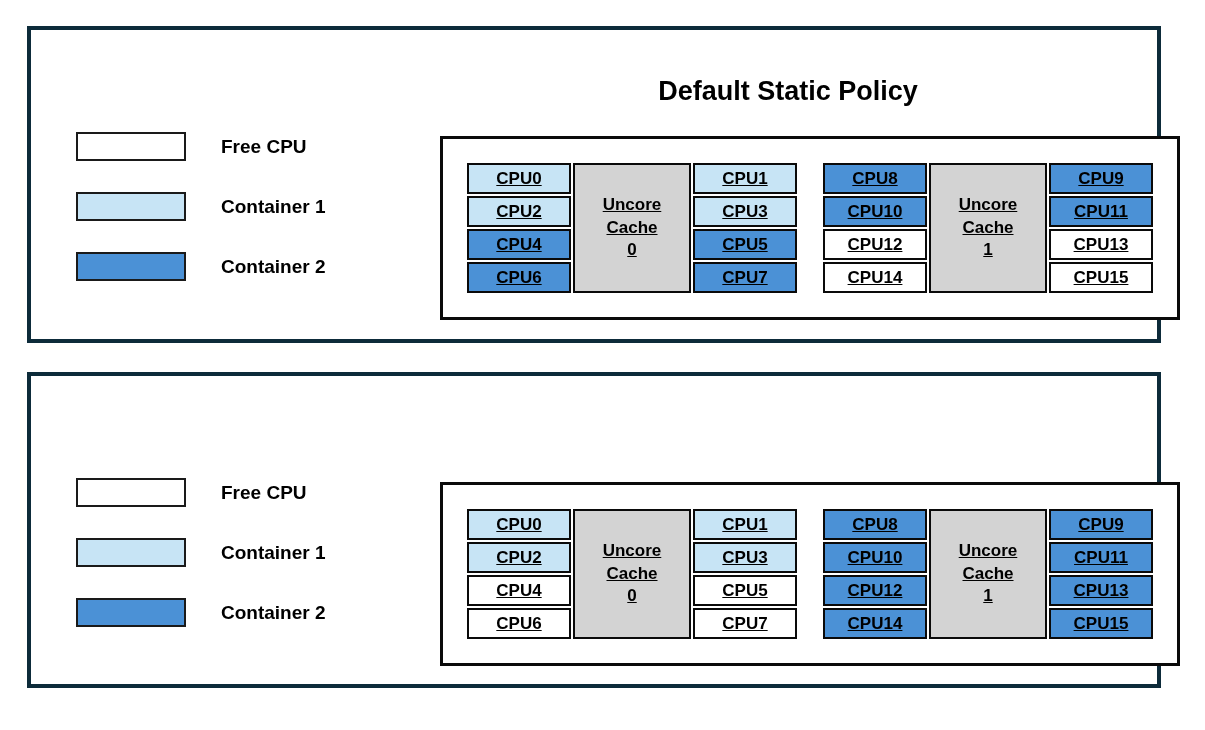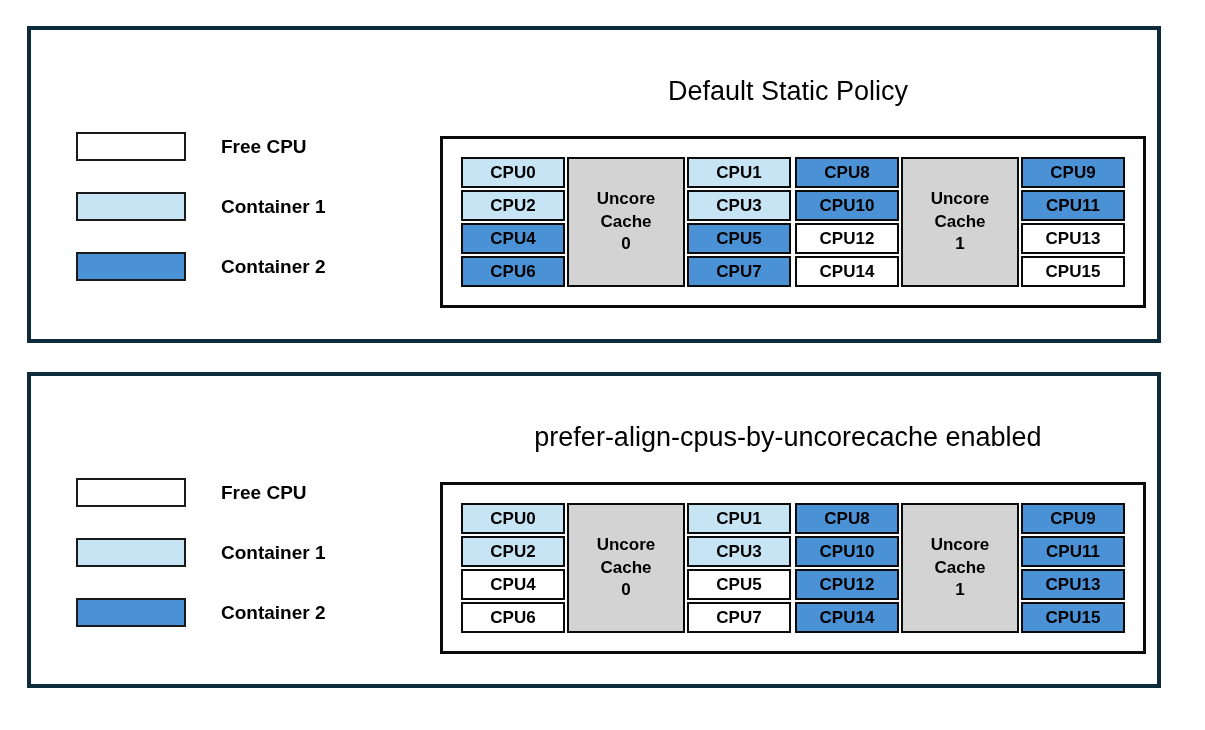--- a/index.html
+++ b/index.html
@@ -10,38 +10,38 @@
   }
   .panel {
     position: absolute; left: 27px; width: 1134px; height: 317px;
     border: 4px solid #0d2b3a; background: #ffffff;
   }
   .panel.p1 { top: 26px; }
   .panel.p2 { top: 372px; height: 316px; }
 
   .panel-title {
     position: absolute; left: 409px; width: 696px; top: 46px;
-    text-align: center; font-size: 27px; font-weight: normal; color: #000;
+    text-align: center; font-size: 27px; font-weight: bold; color: #000;
     letter-spacing: 0px; white-space: nowrap;
   }
 
   .legend { position: absolute; left: 45px; top: 102px; }
   .legend-item { display: flex; align-items: center; margin-bottom: 31px; height: 29px; }
   .legend-swatch {
     width: 110px; height: 29px; border: 2px solid #1a1a1a; background: #fff;
     flex: 0 0 auto;
   }
   .legend-label {
     margin-left: 35px; font-size: 19px; font-weight: bold; white-space: nowrap;
   }
 
   .diagram {
     position: absolute; left: 409px; top: 106px;
     border: 3px solid #0a0a0a; background: #ffffff;
-    padding: 18px; display: flex; gap: 4px; width: max-content;
+    padding: 24px; display: flex; gap: 26px; width: max-content; text-decoration: underline;
   }
   .cache-group {
     display: grid;
     grid-template-columns: 104px 118px 104px;
     grid-template-rows: repeat(4, 31px);
     gap: 2px;
   }
   .cpu-cell {
     border: 2px solid #0a0a0a;
     display: flex; align-items: center; justify-content: center;
@@ -104,21 +104,20 @@
         </div>
         <div class="cpu-cell" style="background: rgb(75, 145, 214); grid-area: 1 / 3;">CPU9</div>
         <div class="cpu-cell" style="background: rgb(75, 145, 214); grid-area: 2 / 3;">CPU11</div>
         <div class="cpu-cell" style="background: rgb(255, 255, 255); grid-area: 3 / 3;">CPU13</div>
         <div class="cpu-cell" style="background: rgb(255, 255, 255); grid-area: 4 / 3;">CPU15</div>
       </div>
   </div>
 </section>
 
 <section class="panel p2">
-  <div class="panel-title">prefer-align-cpus-by-uncorecache enabled</div>
 
   <div class="legend">
     <div class="legend-item">
       <div class="legend-swatch" style="background: rgb(255, 255, 255);"></div>
       <div class="legend-label">Free CPU</div>
     </div>
     <div class="legend-item">
       <div class="legend-swatch" style="background: rgb(199, 228, 245);"></div>
       <div class="legend-label">Container 1</div>
     </div>

